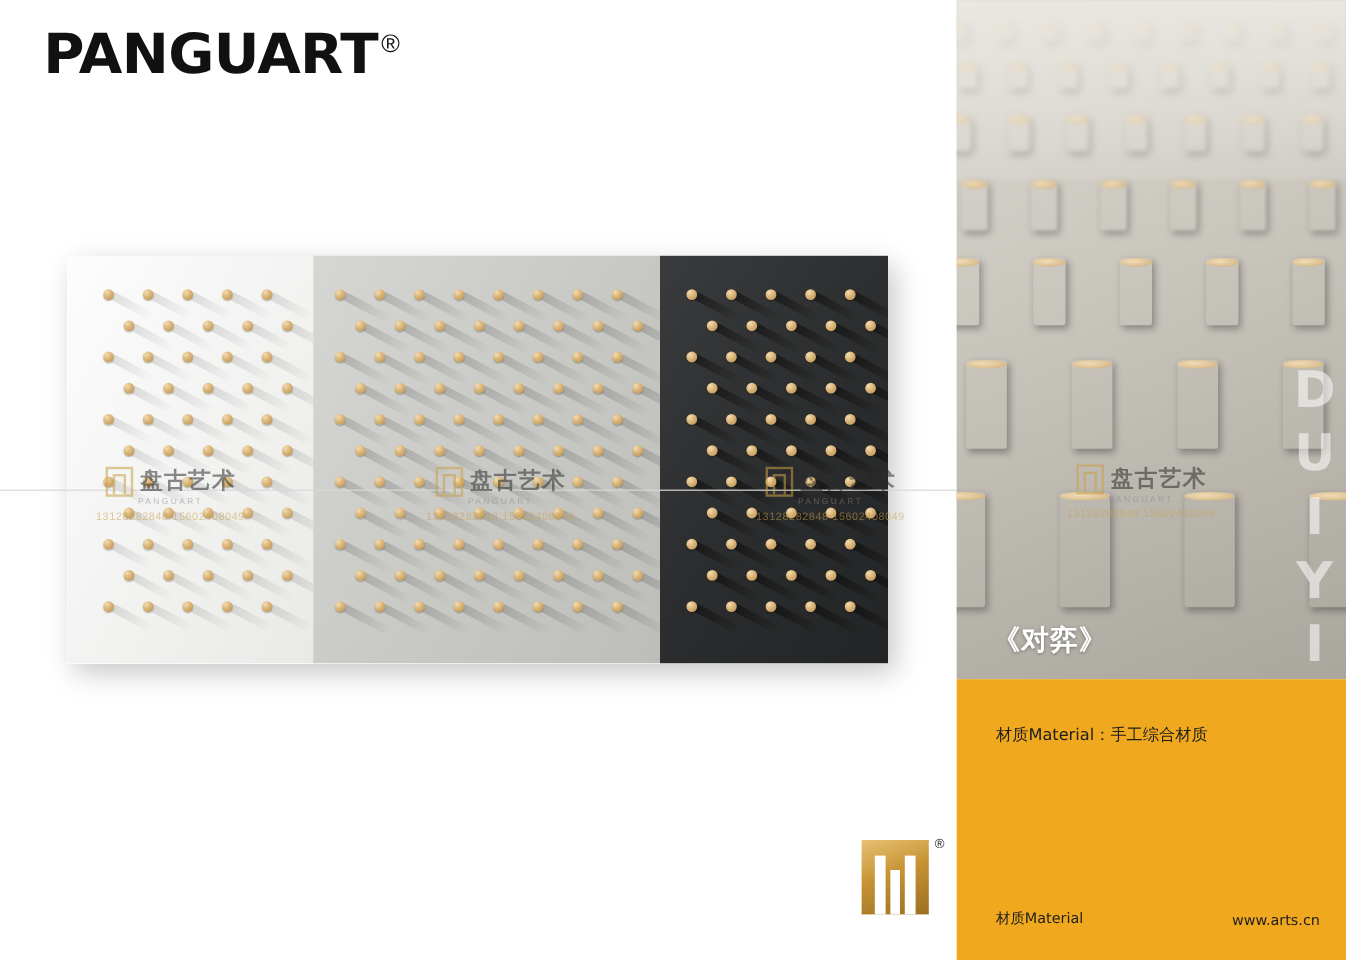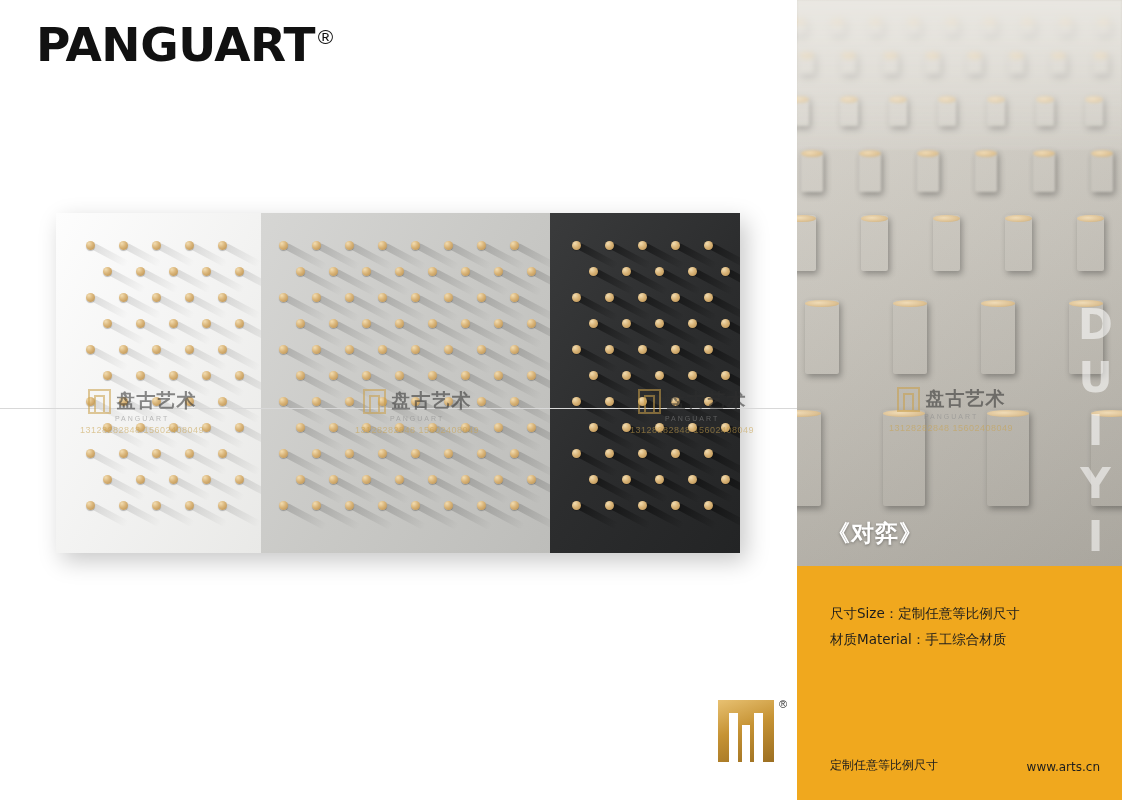--- a/index.html
+++ b/index.html
@@ -808,25 +808,22 @@
         <div class="wm-en">PANGUART</div>
         <div class="wm-phone">13128282848  15602408049</div>
       </div>
 
       <div class="art-title">《对弈》</div>
     </div>
 
     <div class="spec-box">
       <div class="spec-list">
         <div>
-          <span>尺寸Size：</span><span>定制任意等比例尺寸</span>
-        </div>
-        <div>
           <span>材质Material：</span><span>手工综合材质</span>
         </div>
       </div>
-      <div class="company">定制任意等比例尺寸</div>
+      <div class="company">材质Material</div>
       <div class="website">www.arts.cn</div>
     </div>
 
   </div>
 
 </div>
 
 </body></html>

